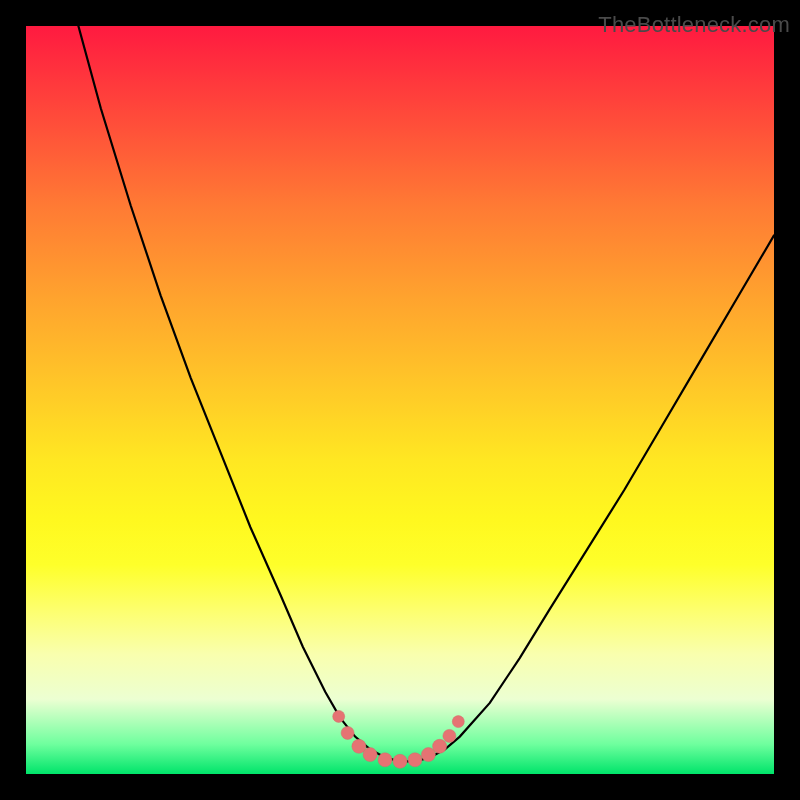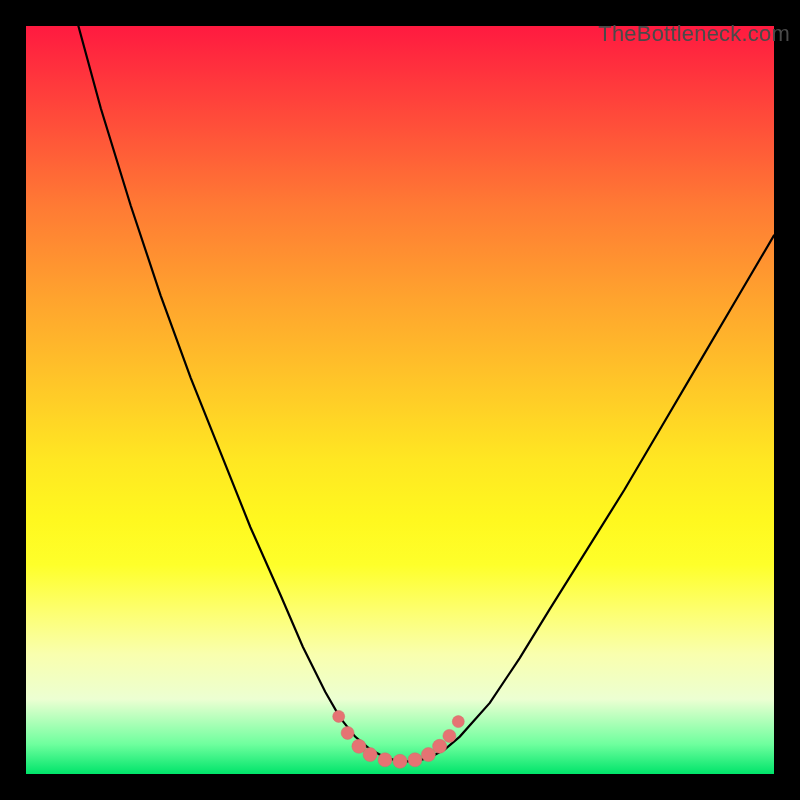--- a/index.html
+++ b/index.html
@@ -36,21 +36,21 @@
       #feff2a 72%,
       #fdff6d 78%,
       #f9ffae 84%,
       #ecffd2 90%,
       #6fff9e 96%,
       #00e46a 100%
     );
   }
   .watermark {
     position: absolute;
-    top: 21px;
+    top: 12px;
     right: 10px;
     color: #4a4a4a;
     font-size: 22px;
     font-weight: 500;
     letter-spacing: 0.2px;
     user-select: none;
   }
   svg.curve {
     position: absolute;
     top: 0;

